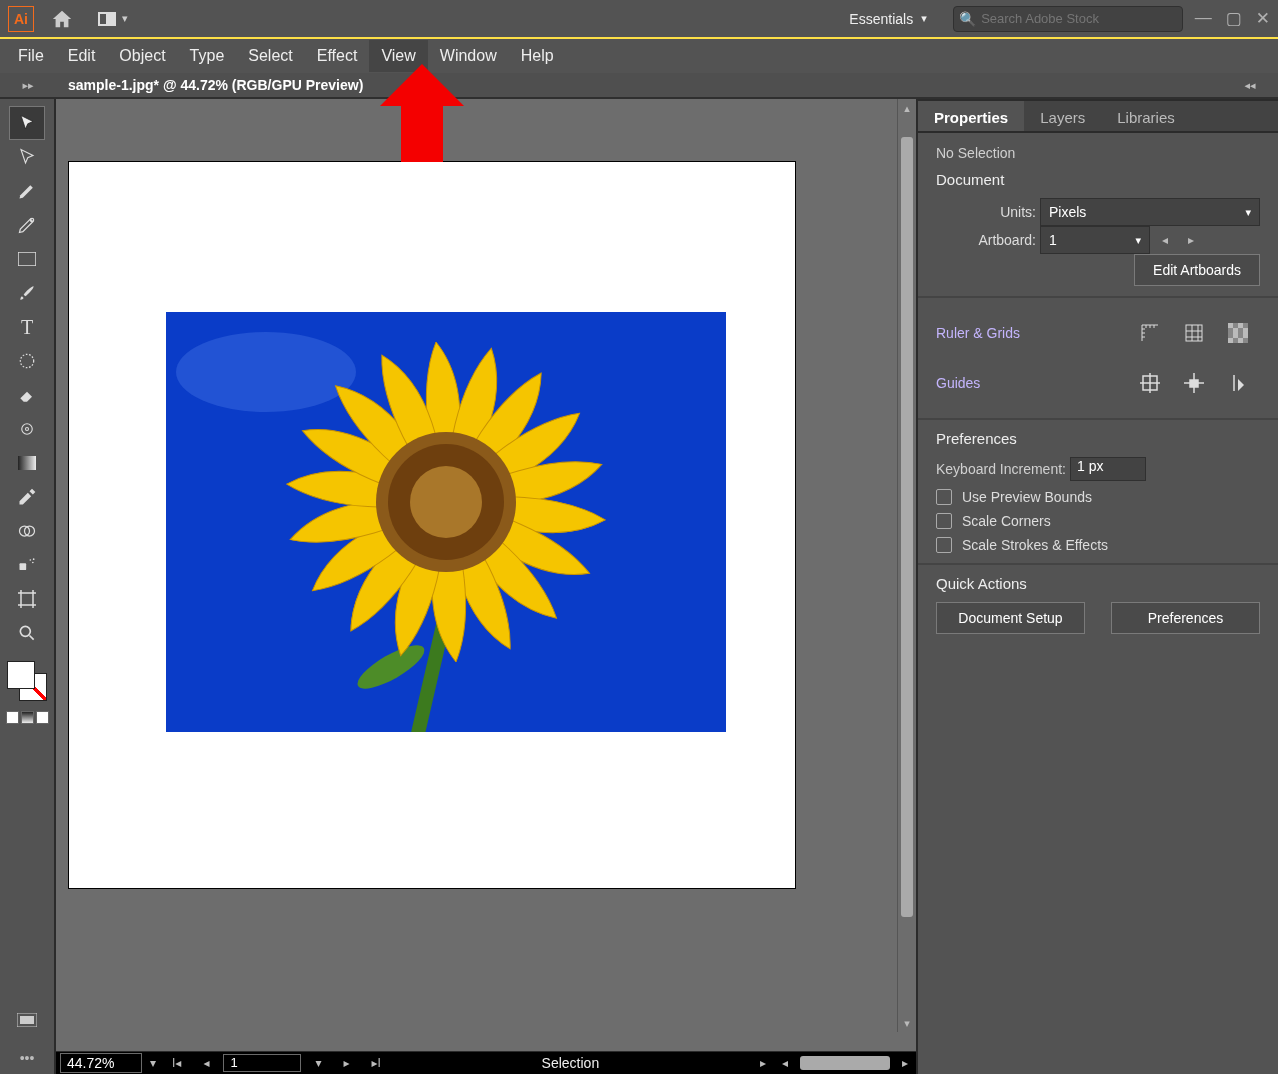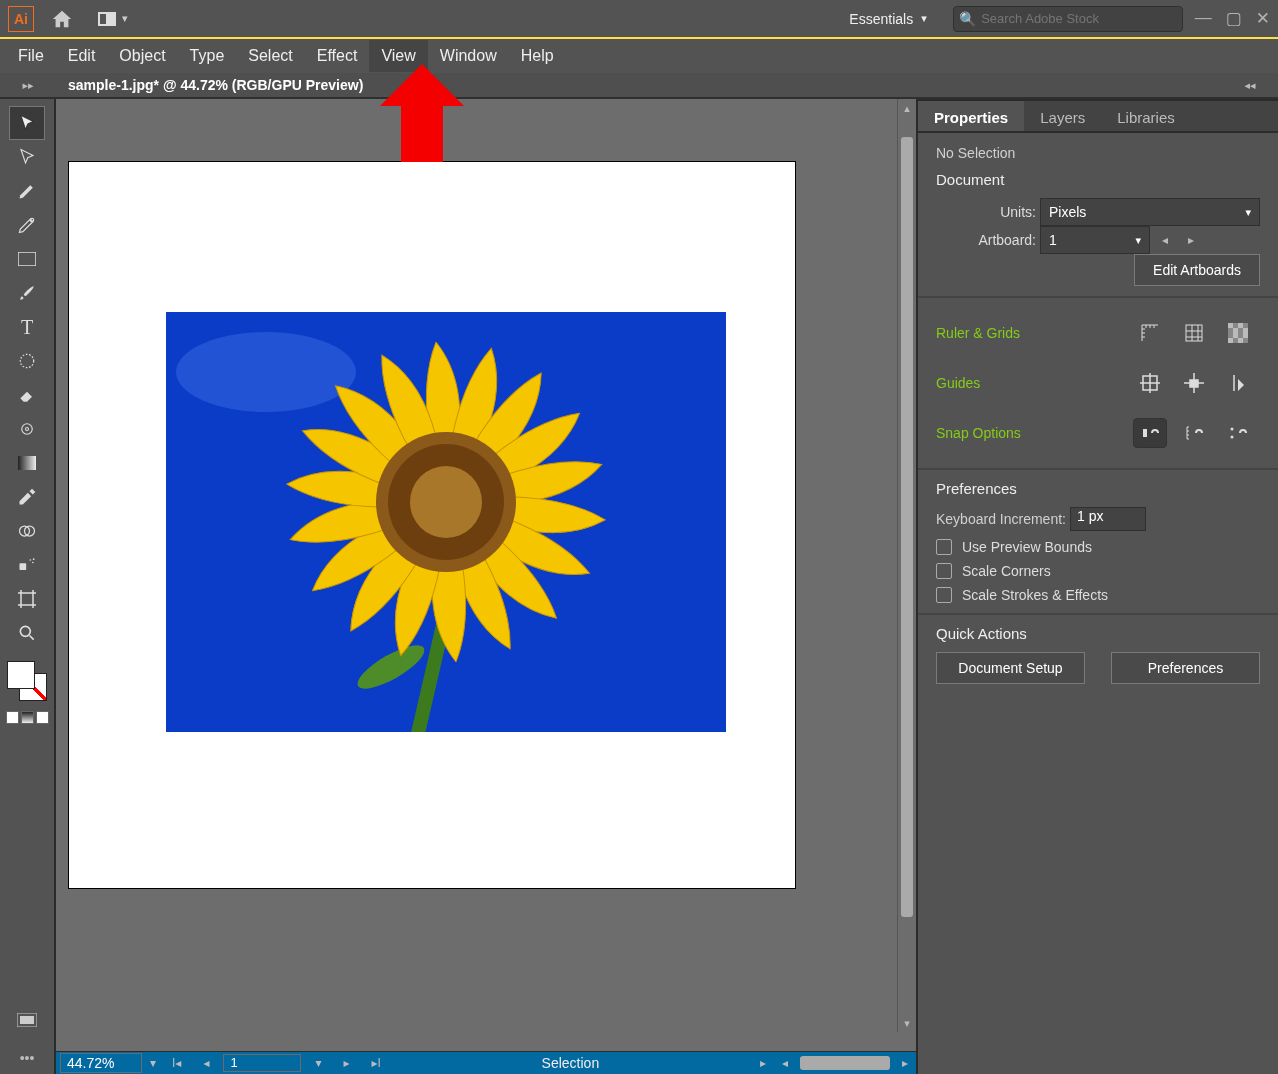--- a/index.html
+++ b/index.html
@@ -44,41 +44,41 @@
 
 
 .canvas-area { flex:1; display:flex; flex-direction:column; background:#6d6d6d; position:relative; }
 .canvas-view { flex:1; position:relative; overflow:hidden; }
 .scrollbar-v { position:absolute; right:0; top:0; width:19px; height:calc(100% - 19px); background:#6d6d6d; border-left:1px solid #555; }
 .scrollbar-v .thumb { position:absolute; top:38px; left:3px; right:3px; height:780px; background:#aaa; border-radius:3px; }
 .sv-arrow { position:absolute; left:0; right:0; height:18px; display:flex; align-items:center; justify-content:center; color:#bbb; font-size:11px; }
 .artboard { position:absolute; left:12px; top:62px; width:728px; height:728px; background:#fff; border:1px solid #000; }
 .sunflower { position:absolute; left:97px; top:150px; width:560px; height:420px; background:#0b3bc4; overflow:hidden; }
 .sunflower svg { width:100%; height:100%; }
-.statusbar { height:23px; background:#0369a1; display:flex; align-items:center; border-top:1px solid #2b2b2b; }
+.statusbar { height:23px; background:#000000; display:flex; align-items:center; border-top:1px solid #2b2b2b; }
 .zoombox { width:82px; height:20px; border:1px solid #6a6a6a; display:flex; align-items:center; padding:0 6px; margin-left:4px; color:#fff; }
 .status-btn { padding:0 8px; color:#bbb; font-size:12px; }
 .artboard-nav { display:flex; align-items:center; gap:6px; }
 .artboard-num { width:78px; height:18px; border:1px solid #6a6a6a; padding:0 6px; color:#fff; font-size:13px;}
 .status-center { flex:1; text-align:center; color:#eee; }
 
 
 .panel-area { width:362px; background:#535353; border-left:2px solid #2b2b2b; display:flex; flex-direction:column; }
 .panel-tabs { height:34px; display:flex; border-top:2px solid #2b2b2b; border-bottom:2px solid #2b2b2b; background:#434343;}
 .panel-tab { padding:8px 16px; color:#bbb; font-size:15px; }
 .panel-tab.active { background:#535353; color:#fff; font-weight:600; }
 .panel-body { flex:1; padding:12px 18px; overflow-y:auto; }
 .section-label { color:#eee; font-size:15px; margin:10px 0; }
 .subtle { color:#d0d0d0; font-size:14px; }
 .prop-row { display:flex; align-items:center; gap:4px; margin:0 0; }
 .prop-row .lbl { width:100px; text-align:right; color:#ddd; }
 .selectbox { flex:1; height:28px; background:#434343; border:1px solid #303030; display:flex; align-items:center; justify-content:space-between; padding:0 8px; color:#fff; }
 .btn-outline { height:32px; border:1px solid #7a7a7a; display:flex; align-items:center; justify-content:center; padding:0 18px; background:#4a4a4a; color:#fff; font-size:14px; }
 .iconrow { display:flex; align-items:center; margin:20px 0; }
-.iconrow .row-lbl { width:120px; color:#84cc16; }
+.iconrow .row-lbl { width:120px; color:#c4b5fd; }
 .iconcell { width:34px; height:30px; display:flex; align-items:center; justify-content:center; margin:0 5px; border:1px solid transparent; color:#ddd; font-size:16px; }
 .iconcell svg { width:20px; height:20px; }
 .iconcell.on { background:#3a3a3a; border-color:#333; border-radius:4px; }
 .hr { height:2px; background:#444; margin:10px -18px; }
 .cb { width:16px; height:16px; border:1.5px solid #aaa; border-radius:2px; }
 .cb-row { display:flex; align-items:center; gap:10px; margin:8px 0; color:#ddd; }
 .textfield { width:76px; height:24px; background:#434343; border:1px solid #303030; padding:0 6px; color:#fff; }
 .qa-row { display:flex; gap:26px; margin-top:10px; }
 .qa-row .btn-outline { flex:1; }
 
@@ -392,43 +392,20 @@
             </svg>
           </div>
         <div class="iconcell">
             <svg viewBox="0 0 20 20" fill="none" stroke="#ddd" stroke-width="1.5">
               <path d="M6 2v16"></path>
               <path d="M10 6l6 6-6 6" fill="#ddd" stroke="none"></path>
             </svg>
           </div>
       </div>
 
-      <div class="iconrow">
-        <div class="row-lbl">Snap Options</div>
-        <div style="flex:1"></div>
-        <div class="iconcell on">
-            <svg viewBox="0 0 20 20" fill="#ddd">
-              <rect x="3" y="6" width="4" height="8"></rect>
-              <path d="M11 10a4 4 0 0 1 8 0h-2a2 2 0 0 0-4 0z"></path>
-            </svg>
-          </div>
-        <div class="iconcell">
-            <svg viewBox="0 0 20 20" fill="none" stroke="#ddd" stroke-width="1">
-              <path d="M3 4v12M3 4h2M3 8h2M3 12h2M3 16h2"></path>
-              <path d="M11 10a4 4 0 0 1 8 0h-2a2 2 0 0 0-4 0z" fill="#ddd" stroke="none"></path>
-            </svg>
-          </div>
-        <div class="iconcell">
-            <svg viewBox="0 0 20 20" fill="#ddd">
-              <circle cx="4" cy="6" r="1.5"></circle>
-              <circle cx="4" cy="14" r="1.5"></circle>
-              <path d="M11 10a4 4 0 0 1 8 0h-2a2 2 0 0 0-4 0z"></path>
-            </svg>
-          </div>
-      </div>
 
       <div class="hr"></div>
 
       <div class="section-label">Preferences</div>
       <div class="prop-row">
         <span class="subtle">Keyboard Increment:</span>
         <div class="textfield">1 px</div>
       </div>
       <div class="cb-row">
           <div class="cb"></div>

